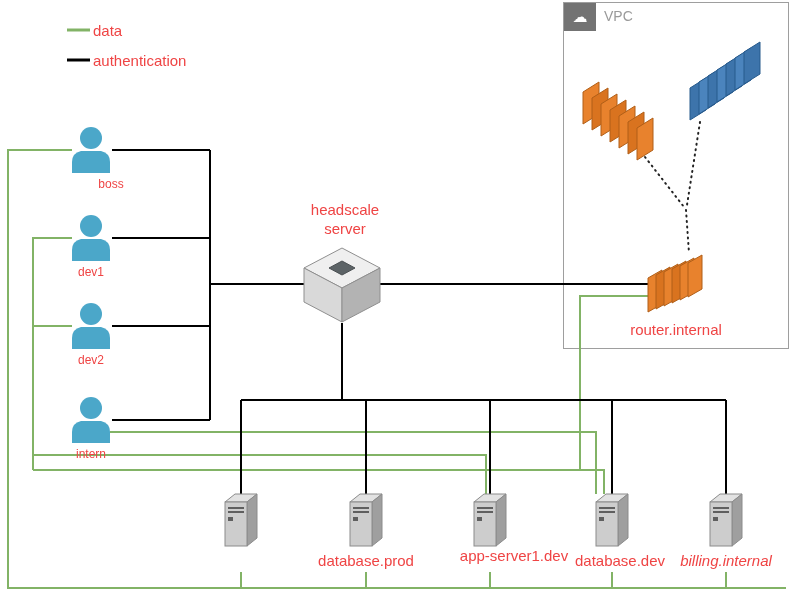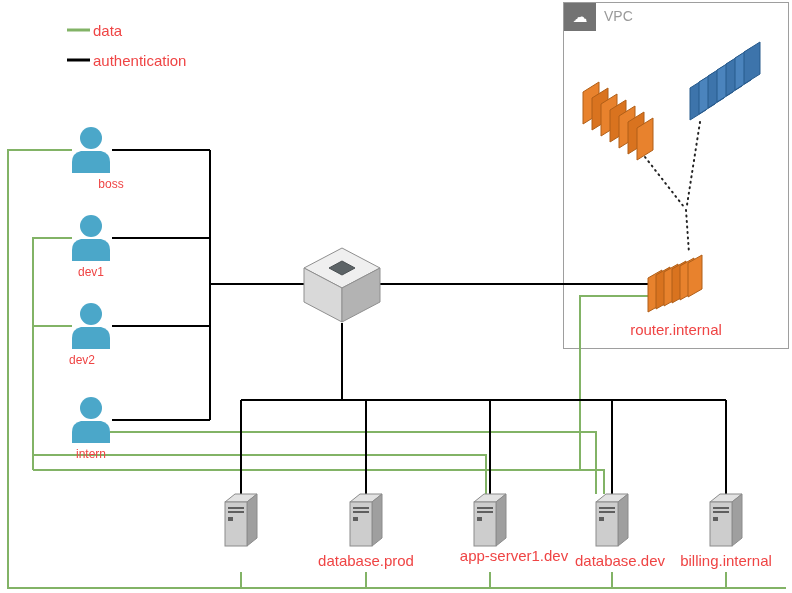--- a/index.html
+++ b/index.html
@@ -163,24 +163,26 @@
         <rect x="7" y="25" width="5" height="4" fill="#5f5f5f" stroke="none"></rect>
       </g>
     </g>
   </svg>
 
   <div class="label" style="left:93px; top:21px;">data</div>
   <div class="label" style="left:93px; top:51px;">authentication</div>
 
   <div class="label small centered" style="left:91px; top:177px;margin-left:20px;">boss</div>
   <div class="label small centered" style="left:91px; top:265px;">dev1</div>
-  <div class="label small centered" style="left:82px; top:353px;">dev2</div>
+  <div class="label small centered" style="left:91px; top:353px;">dev2</div>
   <div class="label small centered" style="left:91px; top:447px;">intern</div>
 
+  <div class="label centered prelines" style="left:345px; top:200px;">headscale
+server</div>
 
   <div class="label centered" style="left:676px; top:320px;text-align:center;">router.internal</div>
 
   <div class="label centered" style="left:366px; top:551px;">database.prod</div>
   <div class="label centered" style="left:490px; top:546px;margin-left:24px;">app-server1.dev</div>
   <div class="label centered" style="left:612px; top:551px;margin-left:8px;">database.dev</div>
-  <div class="label centered" style="left:726px; top:551px;">billing.internal</div>
+  <div class="label centered" style="left:726px; top:551px;font-style:italic;">billing.internal</div>
 
 </div>
 
 </body></html>

